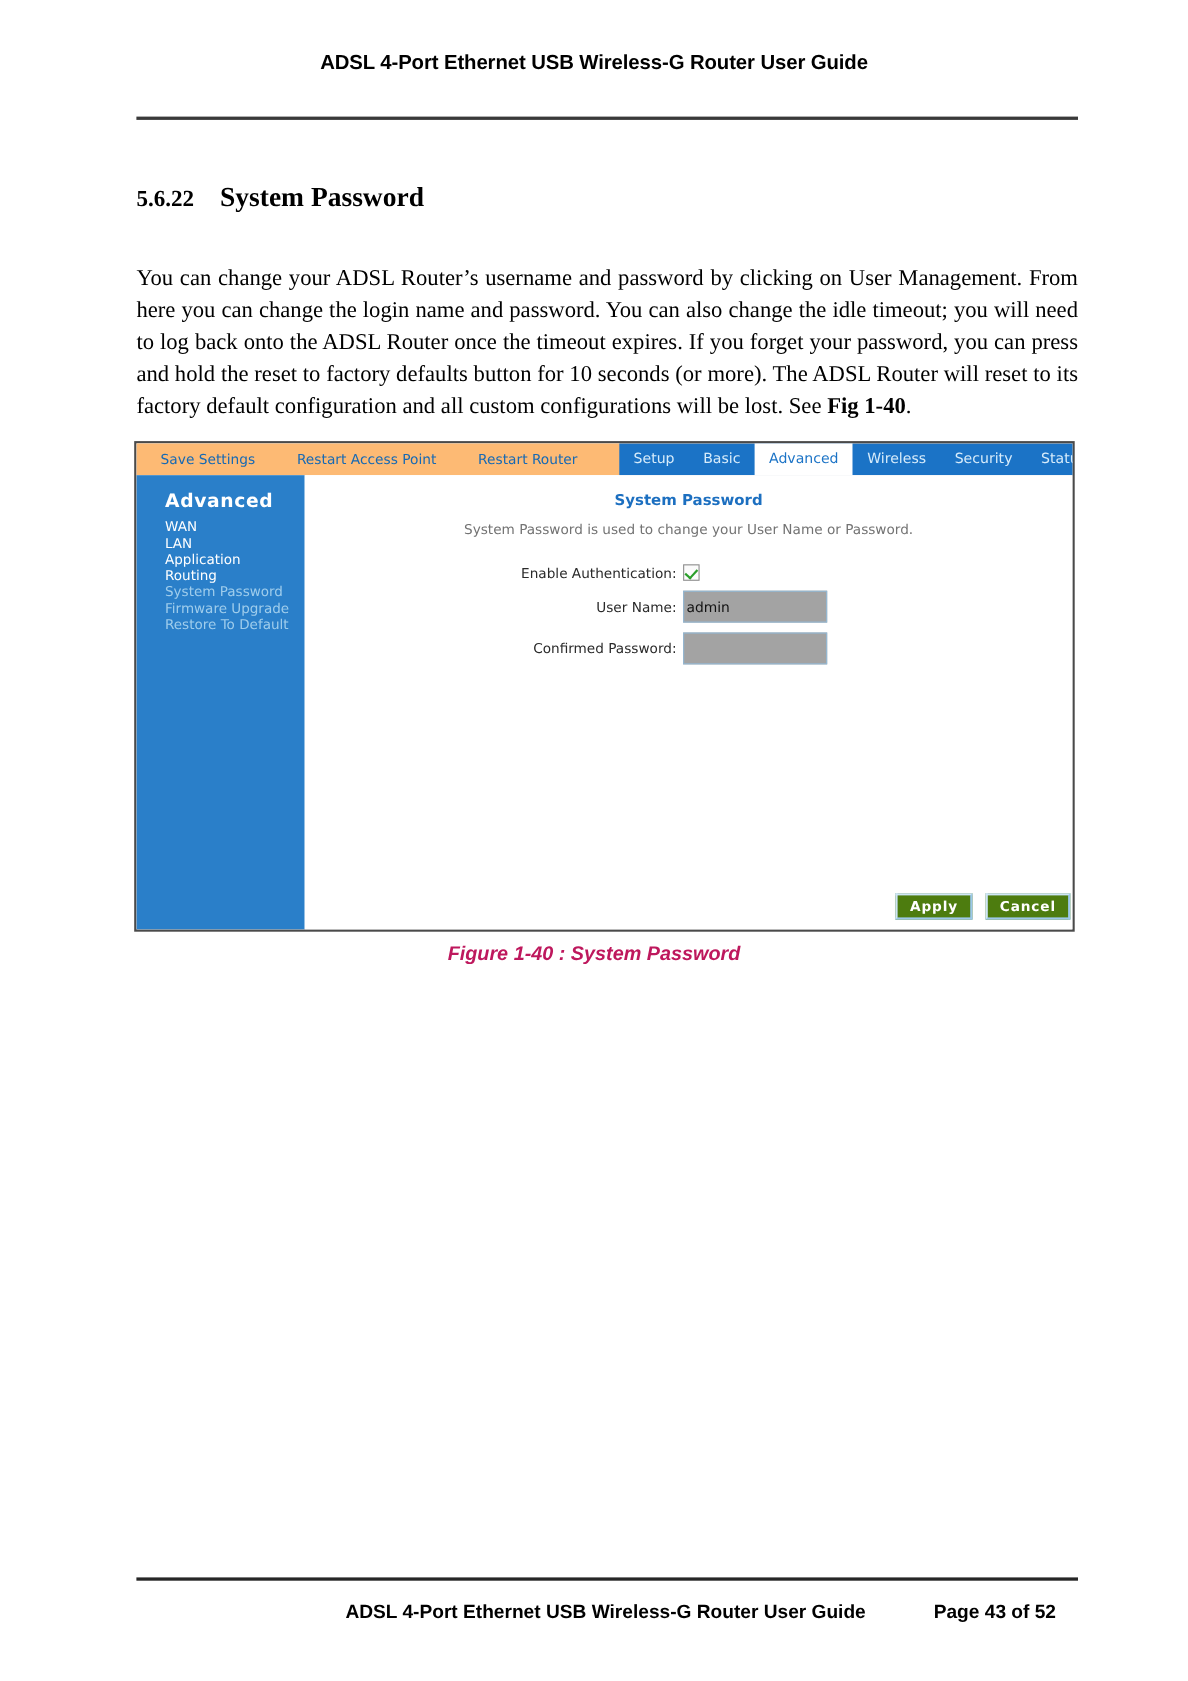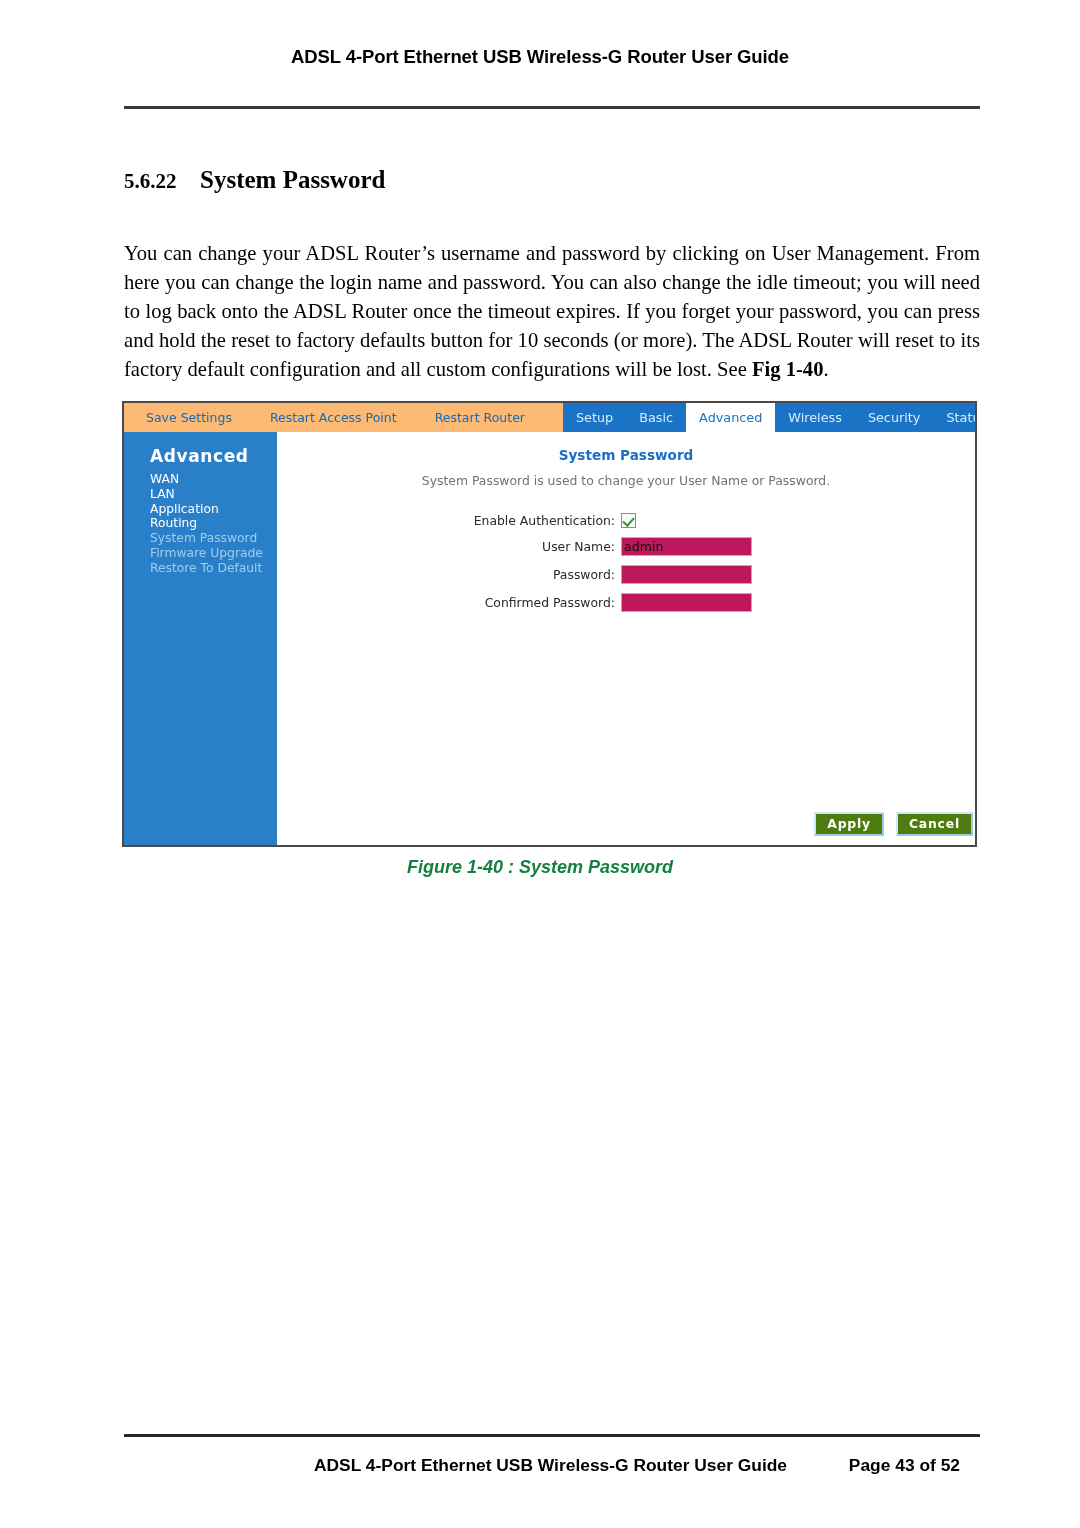--- a/index.html
+++ b/index.html
@@ -178,24 +178,24 @@
   .form-row .f-label {
     width: 344px;
     text-align: right;
     font-size: 12.4px;
     color: #2a2a2a;
     padding-right: 6px;
     box-sizing: border-box;
     white-space: nowrap;
   }
   .f-input {
-    height: 19px;
+    height: 29px;
     width: 131px;
     border: 1px solid #93b8d4;
-    background: #be185d;
+    background: #a3a3a3;
     box-sizing: border-box;
     font-family: "DejaVu Sans", sans-serif;
     font-size: 12.6px;
     color: #111;
     padding: 0 2px;
     line-height: 17px;
     outline: none;
   }
   .f-input.narrow { width: 64px; }
   .f-suffix {
@@ -246,21 +246,21 @@
   
   .fig-caption {
     position: absolute;
     left: 0; top: 857px;
     width: 1080px;
     text-align: center;
     font-family: "Liberation Sans", sans-serif;
     font-weight: bold;
     font-style: italic;
     font-size: 18px;
-    color: #15803d;
+    color: #be185d;
   }
 
   
   .rule-bottom {
     position: absolute;
     left: 124px; top: 1434px;
     width: 856px; height: 0;
     border-top: 3px solid #262626;
   }
   .page-footer {
@@ -328,24 +328,20 @@
       <div class="form-row">
         <span class="f-label">Enable Authentication:</span>
         <span class="chk"></span>
       </div>
 
       <div class="form-row">
         <span class="f-label">User Name:</span>
         <input class="f-input" type="text" value="admin" style="">
       </div>
 
-      <div class="form-row">
-        <span class="f-label">Password:</span>
-        <input class="f-input" type="text" value="" style="">
-      </div>
 
       <div class="form-row">
         <span class="f-label">Confirmed Password:</span>
         <input class="f-input" type="text" value="" style="">
       </div>
 
 
     </div>
 
     <div class="btn-bar">

